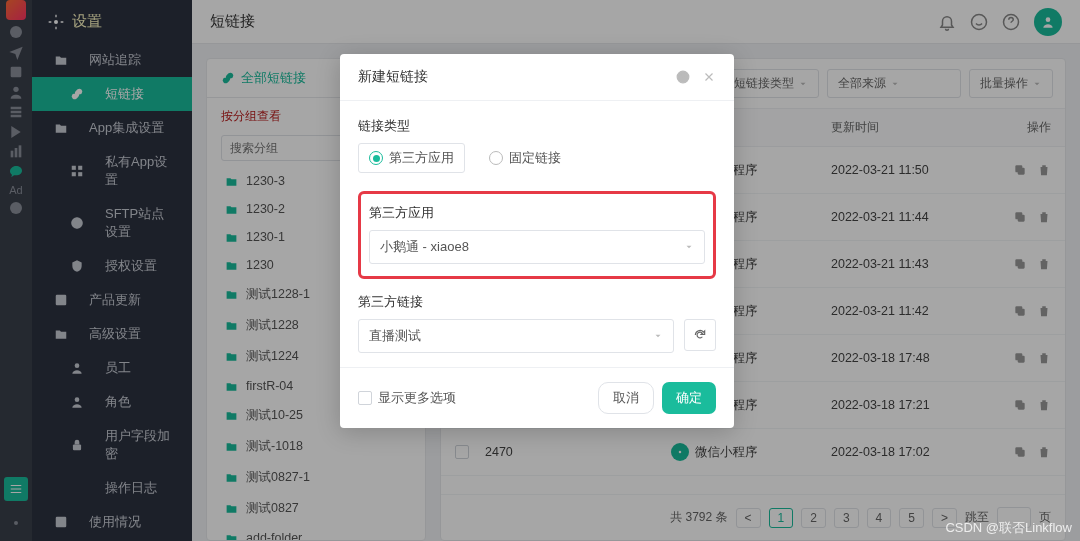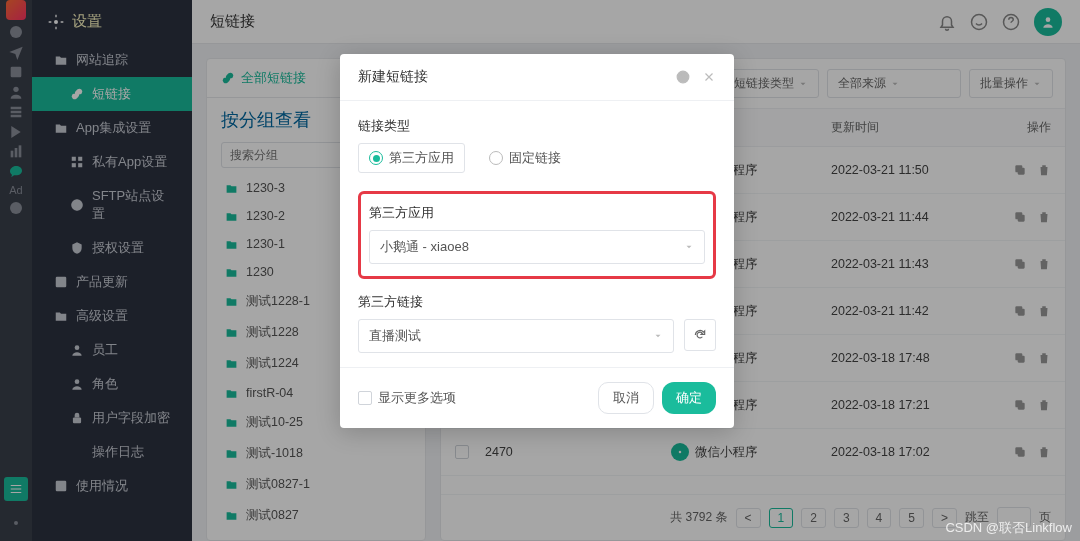--- a/index.html
+++ b/index.html
@@ -7,38 +7,38 @@
 
 .leftbar { position: absolute; left: 0; top: 0; width: 32px; height: 541px; background: #3a3f4a; display: flex; flex-direction: column; align-items: center; gap: 4px; }
 .leftbar .logo { width: 20px; height: 20px; border-radius: 4px; background: linear-gradient(135deg,#ff6b35,#ff3366); }
 .leftbar .ic { width: 16px; height: 16px; fill: #8a8f9a; }
 .leftbar .ic.teal { fill: #1abc9c; }
 .leftbar .bottom { margin-top: auto; display:flex; flex-direction:column; align-items:center; gap:14px; padding-bottom:10px;}
 .leftbar .teal-sq { width:24px;height:24px;background:#1abc9c;border-radius:3px;display:flex;align-items:center;justify-content:center;}
 
 .sidebar { position: absolute; left: 32px; top: 0; width: 160px; height: 541px; background: #2c3240; color: #c8ccd4; display:flex; flex-direction:column; }
 .sidebar-title { padding: 12px 16px; font-size: 15px; color: #fef9c3; display:flex; align-items:center; gap:8px;}
-.nav-item { display:flex; align-items:center; gap:8px; padding: 8px 16px 8px 22px; font-size: 13px; cursor:pointer; }
+.nav-item { display:flex; align-items:center; gap:21px; padding: 8px 16px 8px 22px; font-size: 13px; cursor:pointer; }
 .nav-item.active { background: #1abc9c; color: #fff; }
 .nav-item svg { width:14px; height:14px; fill: currentColor; flex-shrink:0; }
 .nav-sub { padding-left: 38px; }
 
 .main { position: absolute; left: 192px; top: 0; right: 0; height: 541px; display:flex; flex-direction:column; }
 .topbar { height: 44px; background: #fff; border-bottom:1px solid #e6e8eb; display:flex; align-items:center; padding: 0 18px; }
 .topbar .title { font-size: 15px; font-weight: 500; color:#333; }
 .topbar .right { margin-left:auto; display:flex; align-items:center; gap:14px; }
 .topbar .ic2 { width:18px;height:18px; stroke:#888; fill:none; stroke-width:2; }
 .avatar { width:28px;height:28px;border-radius:50%;background:#1abc9c;display:flex;align-items:center;justify-content:center;}
 
 .content { flex:1; display:flex; gap:14px; padding: 14px 14px 0 14px; overflow:hidden; }
 
 .groups { width: 220px; background:#fff; border:1px solid #e6e8eb; border-radius:4px; display:flex; flex-direction:column; }
 .groups-tab { padding:10px 14px; border-bottom:1px solid #e6e8eb; color:#1abc9c; display:flex; align-items:center; gap:6px;}
 .groups-tab svg { width:14px;height:14px;fill:#1abc9c;}
-.groups-head { padding:10px 14px; font-size:18px; color:#0369a1; }
+.groups-head { padding:10px 14px; font-size:12px; color:#b91c1c; }
 .groups-search { margin: 0 14px 6px; }
 .groups-search input { width:100%; padding:5px 8px; border:1px solid #e0e3e8; border-radius:3px; font-size:12px; }
 .group-list { flex:1; overflow:hidden; }
 .group-item { display:flex; align-items:center; gap:8px; padding:7px 18px; color:#555; font-size:12.5px; }
 .group-item svg { width:13px;height:13px;fill:#1abc9c;}
 
 .table-area { flex:1; background:#fff; border:1px solid #e6e8eb; border-radius:4px; display:flex; flex-direction:column; overflow:hidden;}
 .toolbar { padding:10px 12px; display:flex; gap:8px; align-items:center; }
 .btn-green { background:#1abc9c; color:#fff; border:none; padding:6px 12px; border-radius:3px; font-size:12px; display:flex; align-items:center; gap:4px;}
 .sel { border:1px solid #e0e3e8; background:#fff; padding:5px 10px; border-radius:3px; font-size:12px; color:#666; display:flex; align-items:center; gap:4px; }
@@ -80,21 +80,21 @@
 .form-select { width:100%; border:1px solid #e0e3e8; border-radius:3px; padding:7px 10px; font-size:13px; color:#555; display:flex; align-items:center; }
 .form-select .chev{margin-left:auto;width:10px;height:10px;fill:#bbb;}
 .link-row { display:flex; gap:10px; margin-bottom:8px;justify-content:flex-end;}
 .link-row .form-select { flex:1;}
 .reload { width:32px;height:32px;border:1px solid #e0e3e8;border-radius:3px;display:flex;align-items:center;justify-content:center;}
 .reload svg{width:14px;height:14px;fill:none;stroke:#666;stroke-width:2;}
 .modal-foot { padding: 14px 18px; display:flex; align-items:center; border-top:1px solid #eef0f3;}
 .more-chk { display:flex; align-items:center; gap:6px; font-size:13px; color:#555;}
 .modal-foot .btns { margin-left:auto; display:flex; gap:8px;}
 .btn-plain { background:#fff; border:1px solid #e0e3e8; padding:6px 14px; border-radius:10px; font-size:13px; color:#555;}
-.btn-primary { background:#1abc9c; border:none; color:#fff; padding:6px 14px; border-radius:12px; font-size:13px;}
+.btn-primary { background:#1abc9c; border:none; color:#fff; padding:6px 14px; border-radius:7px; font-size:13px;}
 
 .watermark { position:absolute; right:8px; bottom:4px; font-size:13px; color:rgba(255,255,255,0.8);}
 </style>
 </head>
 <body>
 
 <div class="leftbar">
   <div class="logo"></div>
   <svg class="ic" viewBox="0 0 24 24">
       <circle cx="12" cy="12" r="9"></circle>

